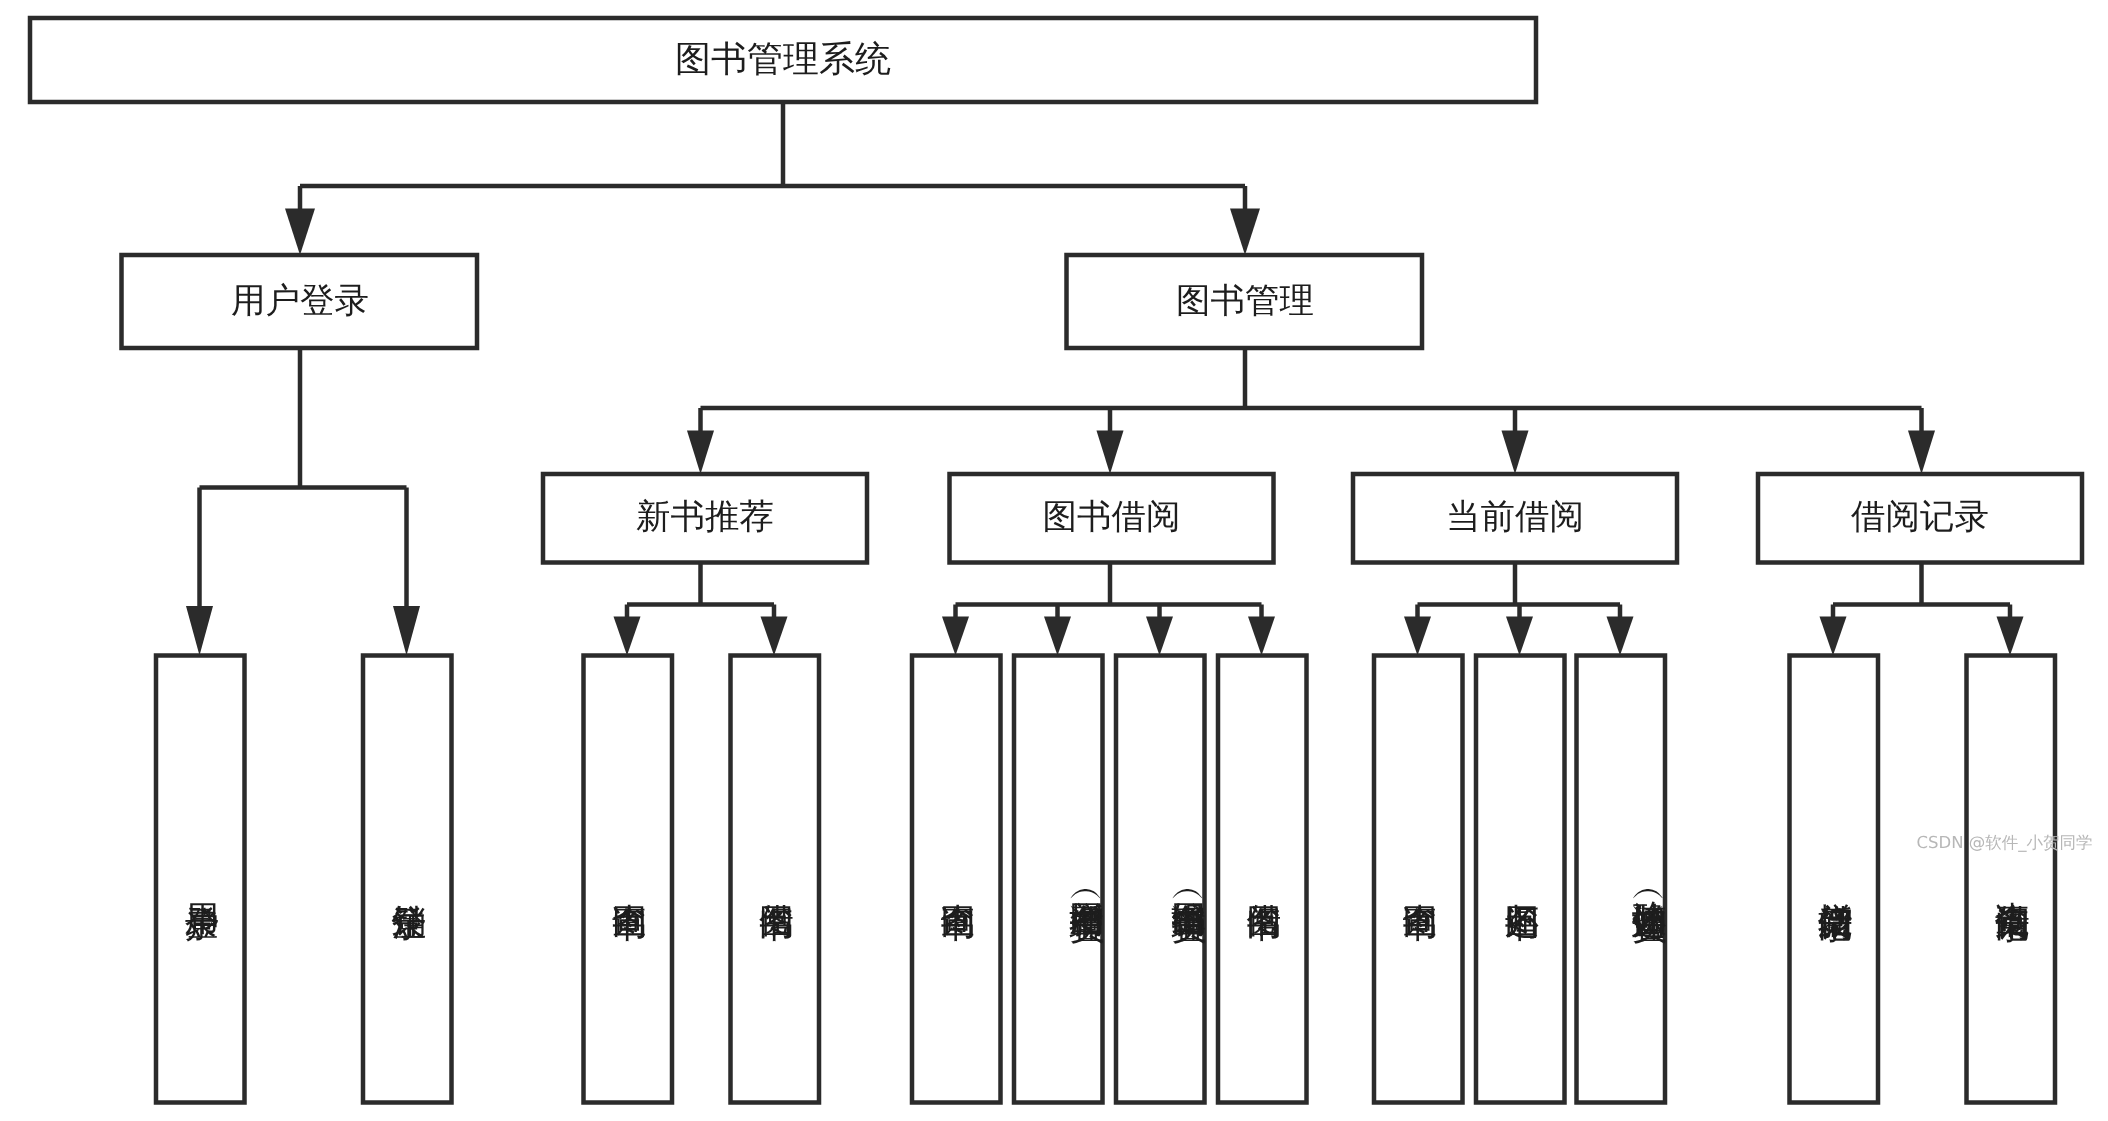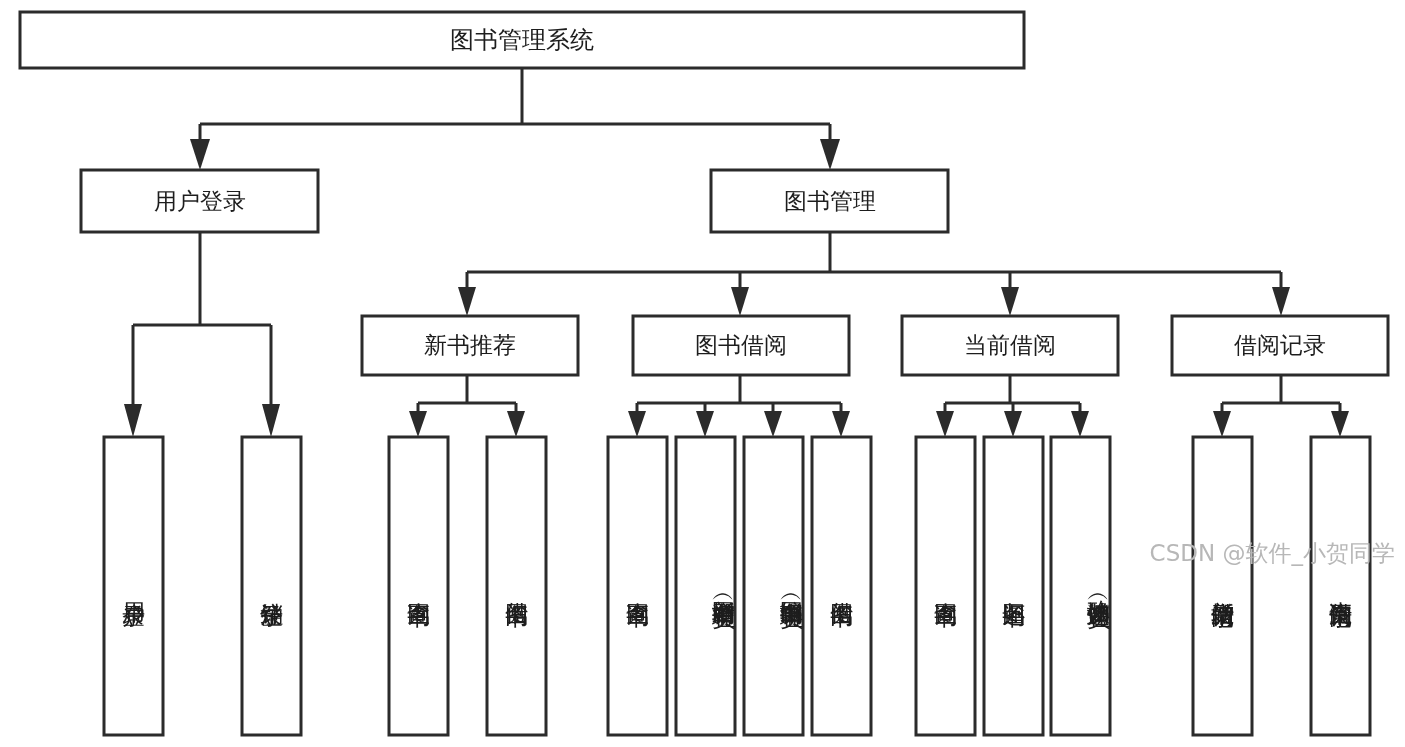--- a/index.html
+++ b/index.html
@@ -69,21 +69,21 @@
     align-items: center;
     justify-content: center;
     white-space: nowrap;
     pointer-events: none;
   }
   #watermark {
     position: absolute;
     right: 10px;
     bottom: 6px;
     font-family: "DejaVu Sans", "Liberation Sans", sans-serif;
-    font-size: 23px;
+    font-size: 11px;
     color: #b7b7b7;
     white-space: nowrap;
   }
 </style>
 </head>
 <body>
 
 <div id="diagram-root">
 
   <svg id="flow" viewBox="0 0 1405 747">

